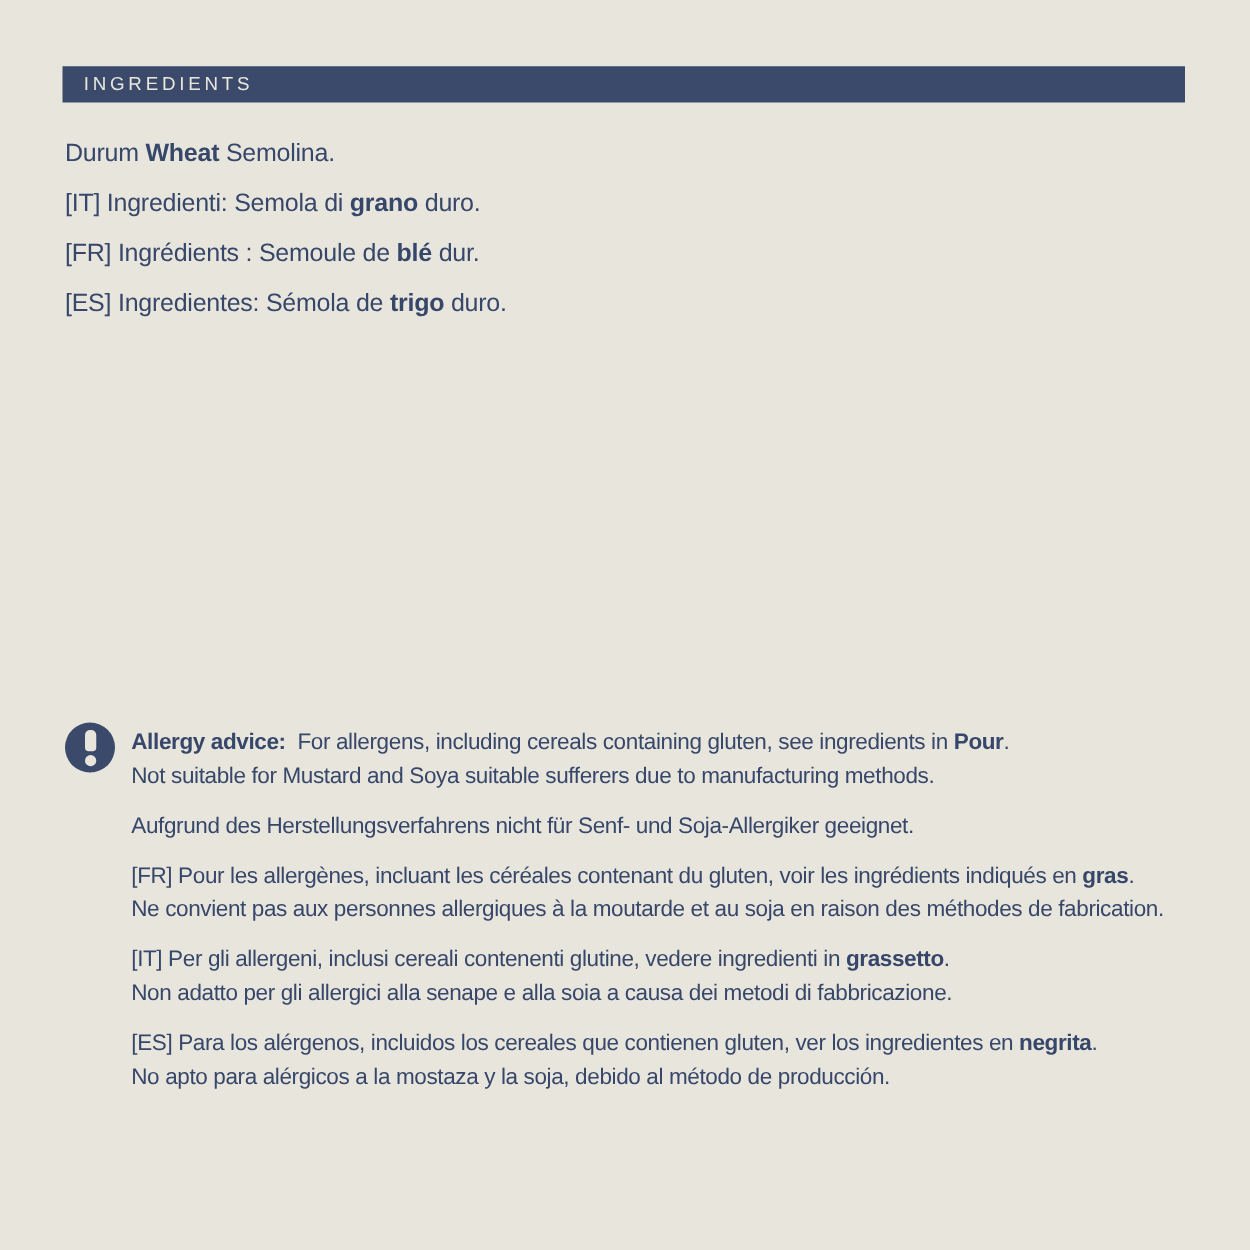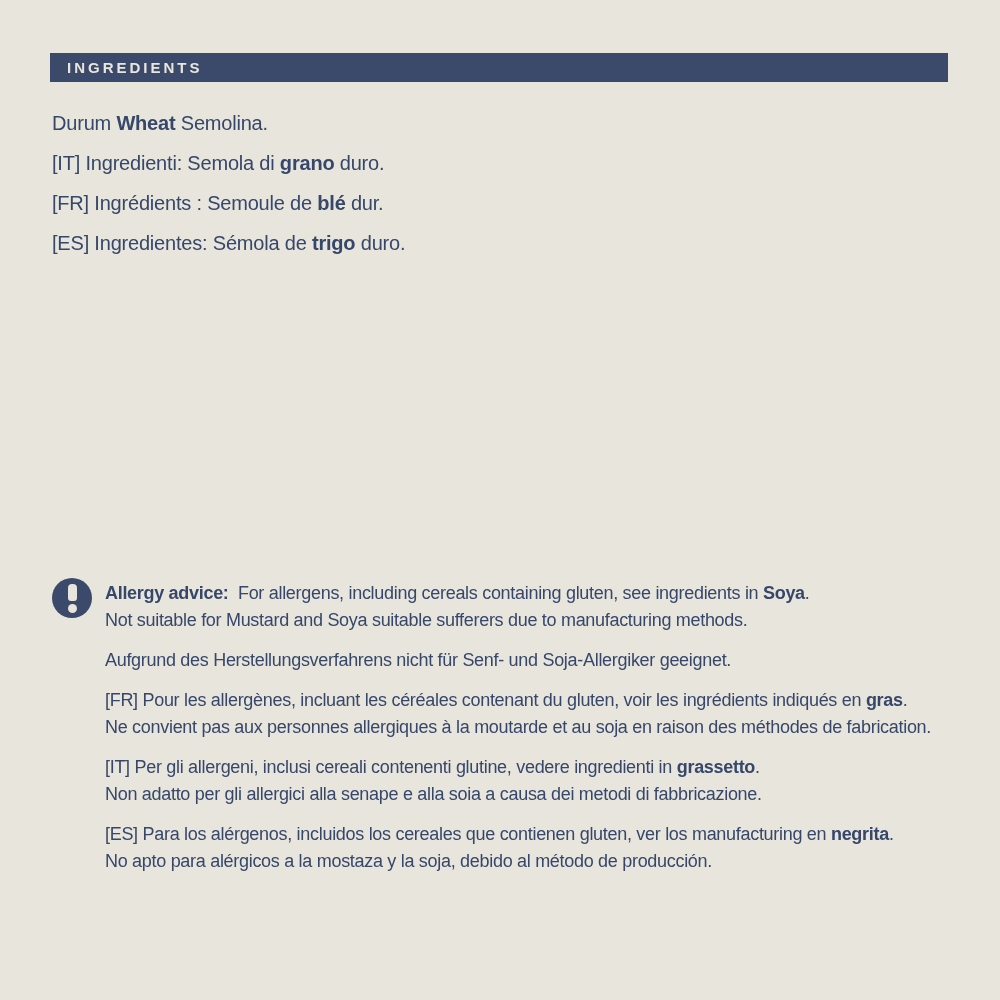--- a/index.html
+++ b/index.html
@@ -15,21 +15,21 @@
     position: absolute;
     left: 50px; top: 53px;
     width: 898px; height: 29px;
     background: var(--bar, #3b4a6a);
     display: flex; align-items: center;
     padding-left: 17px;
   }
   .header-title {
     color: var(--bar-text, #e9e6de);
     font-size: 15px;
-    font-weight: bold;
+    font-weight: normal;
     letter-spacing: 3px;
   }
   .ingredients {
     position: absolute;
     left: 52px; top: 103px;
   }
   .ingredient-line {
     font-size: 20px;
     line-height: 40px;
     letter-spacing: -0.2px;
@@ -84,32 +84,32 @@
     <div class="ingredient-line"><span>[ES] Ingredientes: Sémola de </span><span class="bold">trigo</span><span> duro.</span></div>
   </div>
 
 <div class="allergy">
   <div class="allergy-icon">
     <div class="excl-bar"></div>
     <div class="excl-dot"></div>
   </div>
   <div class="allergy-text">
       <div class="allergy-para">
-        <div class="allergy-line"><span class="bold">Allergy advice:</span><span>&nbsp; For allergens, including cereals containing gluten, see ingredients in </span><span class="bold">Soya</span><span>.</span></div>
+        <div class="allergy-line"><span class="bold">Allergy advice:</span><span>&nbsp; For allergens, including cereals containing gluten, see ingredients in </span><span class="bold">Pour</span><span>.</span></div>
         <div class="allergy-line"><span>Not suitable for Mustard and Soya suitable sufferers due to manufacturing methods.</span></div>
       </div>
       <div class="allergy-para">
         <div class="allergy-line"><span>Aufgrund des Herstellungsverfahrens nicht für Senf- und Soja-Allergiker geeignet.</span></div>
       </div>
       <div class="allergy-para">
         <div class="allergy-line"><span>[FR] Pour les allergènes, incluant les céréales contenant du gluten, voir les ingrédients indiqués en </span><span class="bold">gras</span><span>.</span></div>
         <div class="allergy-line"><span>Ne convient pas aux personnes allergiques à la moutarde et au soja en raison des méthodes de fabrication.</span></div>
       </div>
       <div class="allergy-para">
         <div class="allergy-line"><span>[IT] Per gli allergeni, inclusi cereali contenenti glutine, vedere ingredienti in </span><span class="bold">grassetto</span><span>.</span></div>
         <div class="allergy-line"><span>Non adatto per gli allergici alla senape e alla soia a causa dei metodi di fabbricazione.</span></div>
       </div>
       <div class="allergy-para">
-        <div class="allergy-line"><span>[ES] Para los alérgenos, incluidos los cereales que contienen gluten, ver los manufacturing en </span><span class="bold">negrita</span><span>.</span></div>
+        <div class="allergy-line"><span>[ES] Para los alérgenos, incluidos los cereales que contienen gluten, ver los ingredientes en </span><span class="bold">negrita</span><span>.</span></div>
         <div class="allergy-line"><span>No apto para alérgicos a la mostaza y la soja, debido al método de producción.</span></div>
       </div>
     </div>
 </div>
 
 </body></html>

